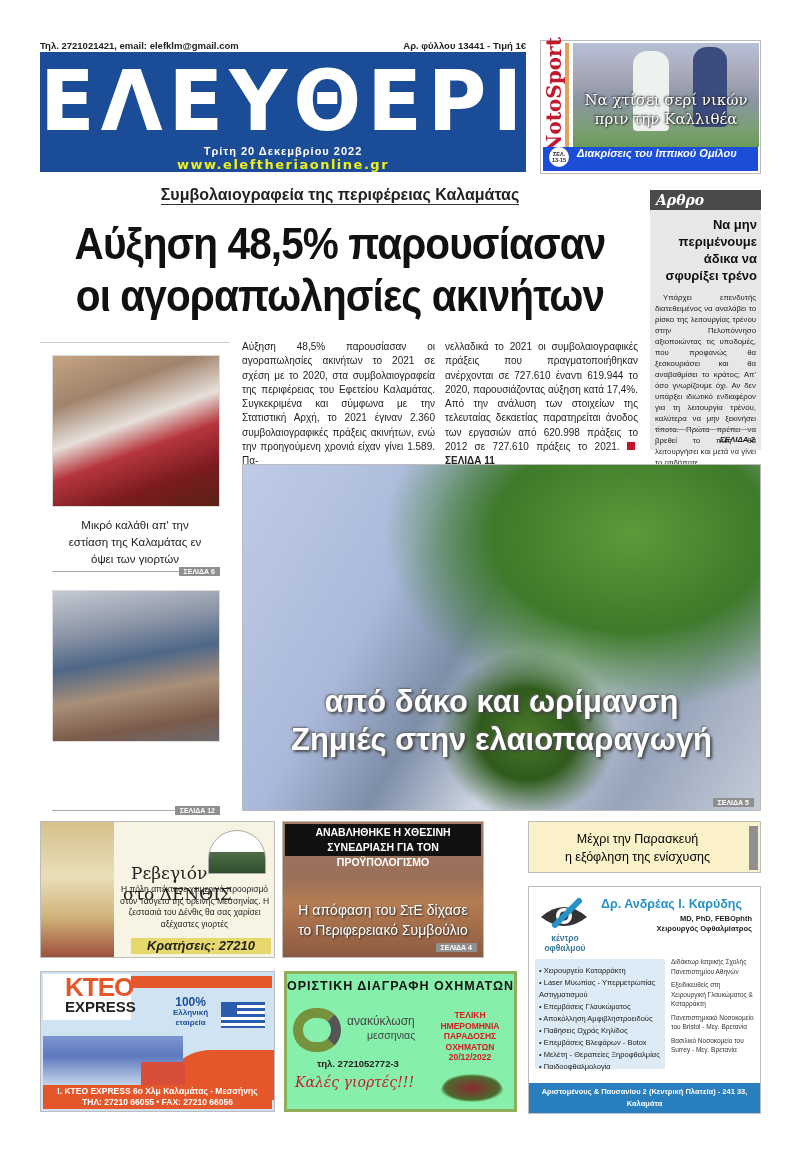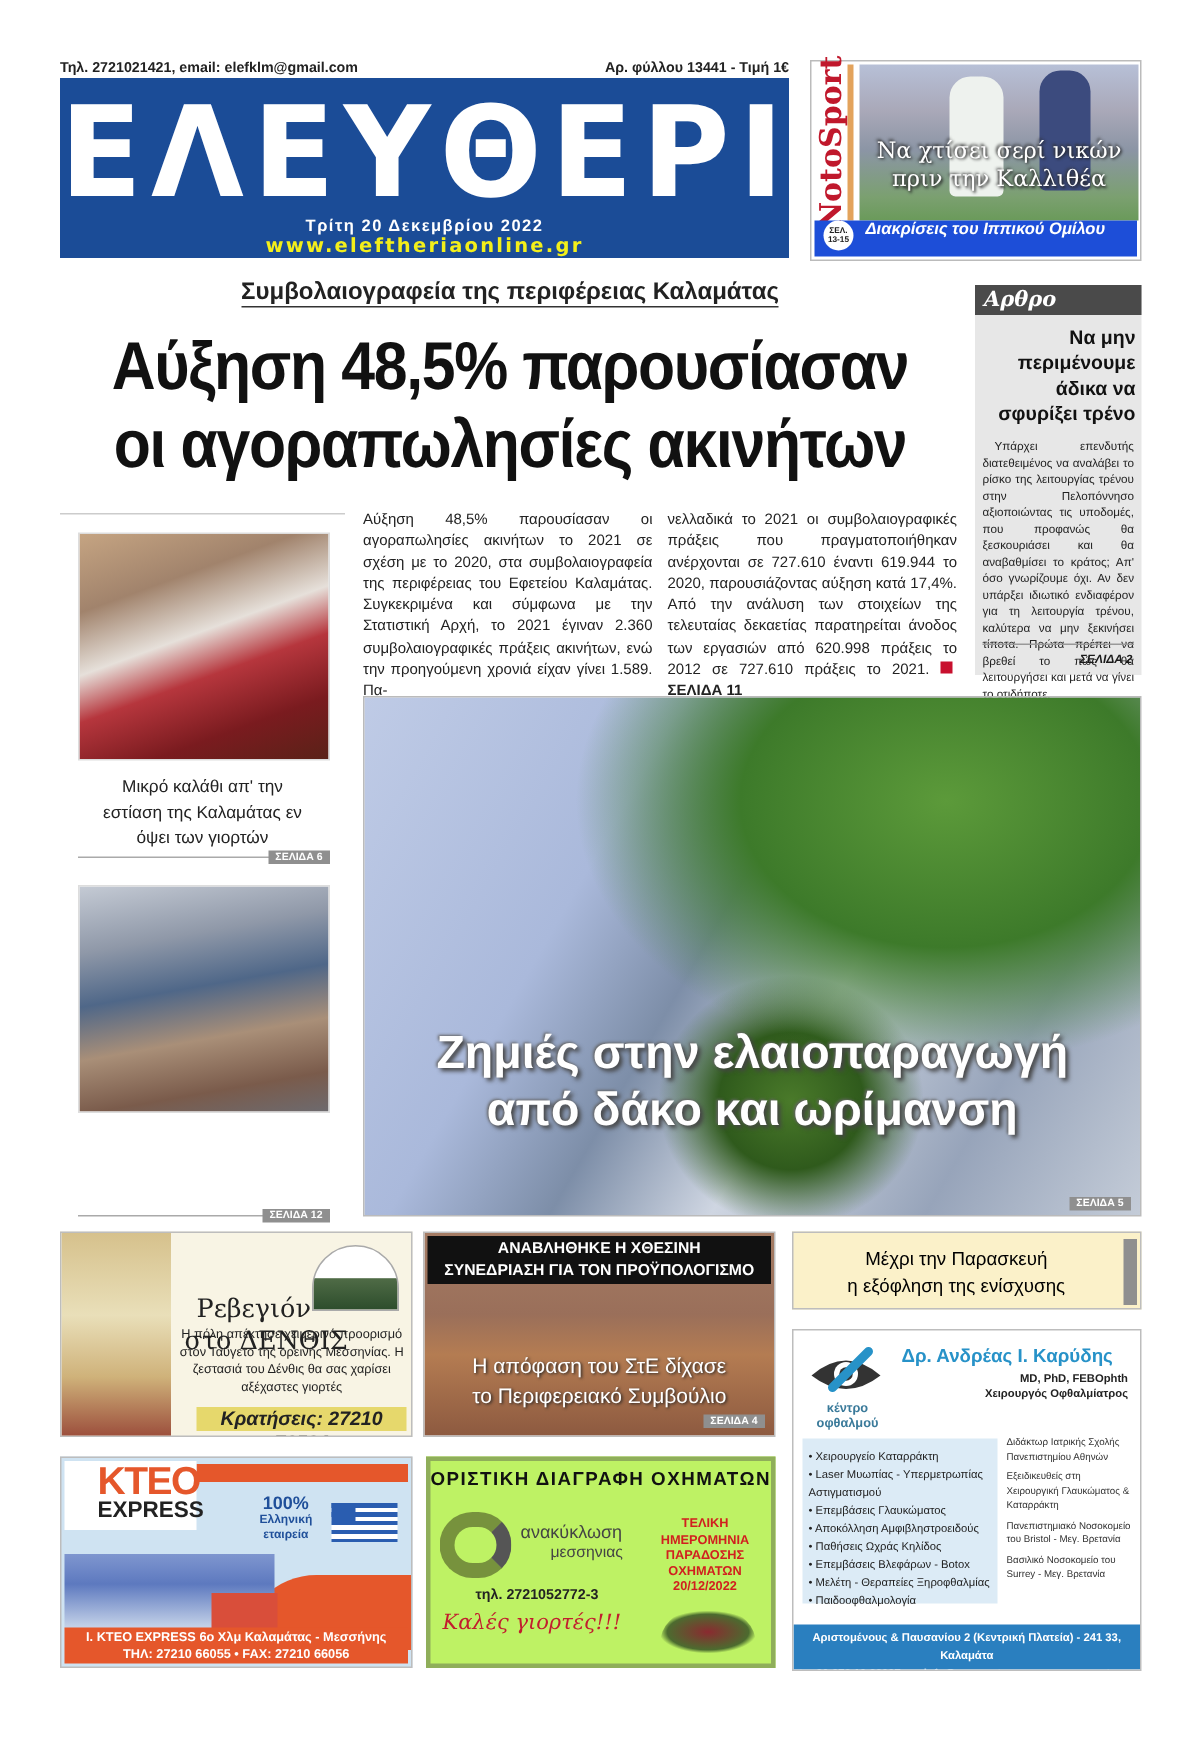--- a/index.html
+++ b/index.html
@@ -102,21 +102,21 @@
 
     
     .ad { border: 1px solid #bdbdbd; overflow: hidden; }
     .ad-dendis { left: 40px; top: 821px; width: 235px; height: 137px; background: #f8f4e4; }
     .ad-dendis .pic { position: absolute; left: 0; top: 0; width: 73px; height: 137px; background: linear-gradient(180deg, #d6c18c 0%, #e9dfb9 40%, #cfb27a 70%, #9a4b3a 100%); }
     .ad-dendis .t1 { position: absolute; left: 82px; top: 8px; font-family: "DejaVu Serif", serif; font-size: 17px; line-height: 21px; color: #222; }
     .ad-dendis .logo { position: absolute; right: 8px; top: 8px; width: 58px; height: 44px; border-radius: 29px 29px 0 0; background: linear-gradient(180deg,#fff 0%, #fff 50%, #4f6b46 51%, #2d4d2c 100%); border: 1px solid #aaa; }
     .ad-dendis .txt { position: absolute; left: 76px; right: 2px; top: 62px; text-align: center; font-size: 8.5px; line-height: 11.5px; color: #222; }
     .ad-dendis .tel { position: absolute; left: 90px; right: 3px; bottom: 3px; height: 16px; background: #e6d86c; text-align: center; font-style: italic; font-weight: bold; font-size: 13px; line-height: 16px; color: #222; }
 
-    .ad-council { left: 282px; top: 821px; width: 235px; height: 137px; background: linear-gradient(180deg, #a57c64 0%, #9a6f5a 40%, #b47c52 60%, #8d5a40 100%); }
+    .ad-council { left: 282px; top: 821px; width: 202px; height: 137px; background: linear-gradient(180deg, #a57c64 0%, #9a6f5a 40%, #b47c52 60%, #8d5a40 100%); }
     .ad-council .bar { position: absolute; left: 2px; right: 2px; top: 2px; height: 32px; background: #111; color: #fff; text-align: center; font-size: 10.5px; font-weight: bold; line-height: 15px; padding-top: 1px; }
     .ad-council .hl { position: absolute; left: 0; right: 0; top: 78px; text-align: center; color: #fff; font-size: 14px; line-height: 20px; text-shadow: 1px 1px 2px #222; }
     .ad-council .page { position: absolute; right: 6px; bottom: 5px; background: #8f8f8f; color: #fff; font-size: 7px; font-weight: bold; padding: 1px 5px; }
 
     .ad-payment { left: 528px; top: 821px; width: 233px; height: 52px; background: #fbf1c9; }
     .ad-payment .txt { position: absolute; left: 0; right: 14px; top: 8px; text-align: center; font-size: 12.5px; line-height: 18px; color: #000000; }
     .ad-payment .tab { position: absolute; right: 2px; top: 4px; width: 9px; height: 44px; background: #8f8f8f; }
 
     .ad-eye { left: 528px; top: 886px; width: 233px; height: 228px; background: #fff; }
     .ad-eye .icon { position: absolute; left: 10px; top: 8px; width: 50px; height: 38px; }
@@ -138,21 +138,21 @@
     .ad-kteo .stripe { position: absolute; left: 90px; right: 2px; top: 4px; height: 12px; background: #e5572b; }
     .ad-kteo .pct { position: absolute; left: 132px; top: 24px; text-align: center; color: #1f4f9a; font-weight: bold; font-size: 12px; line-height: 12px; }
     .ad-kteo .pct small { font-size: 8px; display: block; line-height: 10px; }
     .ad-kteo .flag { position: absolute; left: 180px; top: 30px; width: 44px; height: 26px; background: repeating-linear-gradient(180deg, #2a5db0 0 3px, #fff 3px 6px); }
     .ad-kteo .flag::before { content: ""; position: absolute; left: 0; top: 0; width: 16px; height: 12px; background: #2a5db0; }
     .ad-kteo .bldg { position: absolute; left: 2px; top: 64px; width: 140px; height: 50px; background: linear-gradient(180deg, #7f96cf 0%, #5d79bf 40%, #c9d6ea 100%); }
     .ad-kteo .bldg2 { position: absolute; left: 100px; top: 90px; width: 44px; height: 26px; background: #d94e3a; }
     .ad-kteo .swoosh { position: absolute; left: 120px; top: 78px; width: 120px; height: 50px; border-radius: 60px 0 0 0; background: #e5572b; }
     .ad-kteo .foot { position: absolute; left: 2px; right: 2px; bottom: 2px; height: 24px; background: #e5572b; color: #fff; text-align: center; font-size: 8.5px; font-weight: bold; line-height: 11px; padding-top: 1px; }
 
-    .ad-recycle { left: 284px; top: 971px; width: 233px; height: 141px; background: #bef264; border: 3px solid #8fae5a; }
+    .ad-recycle { left: 284px; top: 971px; width: 233px; height: 141px; background: #86efac; border: 3px solid #8fae5a; }
     .ad-recycle .t1 { position: absolute; left: 0; right: 0; top: 5px; text-align: center; font-size: 12.5px; font-weight: bold; letter-spacing: 1px; color: #111; }
     .ad-recycle .logo { position: absolute; left: 6px; top: 34px; width: 48px; height: 44px; border-radius: 22px; border: 10px solid #77923d; border-right-color: #555; }
     .ad-recycle .brand { position: absolute; left: 60px; top: 40px; font-size: 12px; color: #444; line-height: 14px; }
     .ad-recycle .brand span { display: block; padding-left: 20px; font-size: 10.5px; }
     .ad-recycle .tel { position: absolute; left: 30px; top: 84px; font-size: 9.5px; font-weight: bold; color: #222; }
     .ad-recycle .greet { position: absolute; left: 8px; top: 100px; font-family: "DejaVu Serif", serif; font-style: italic; font-size: 14px; color: #c21d2e; }
     .ad-recycle .final { position: absolute; right: 6px; top: 36px; width: 76px; text-align: center; color: #d1201f; font-weight: bold; font-size: 8.5px; line-height: 10.5px; }
     .ad-recycle .wreath { position: absolute; right: 10px; top: 100px; width: 64px; height: 28px; border-radius: 30px 30px 8px 8px; background: radial-gradient(ellipse at center, #8a2a30 0%, #4c6b2f 60%, transparent 72%); }
   </style>
 </head>
@@ -214,22 +214,22 @@
   <div class="page" style="top:224px;">ΣΕΛΙΔΑ 6</div>
 </div>
 <div class="abs story" style="top:588px; height:226px; border-top:none;">
   <div class="img img-bazaar" style="margin-top:2px;"></div>
   <div class="rule" style="top:222px;"></div>
   <div class="page" style="top:218px;">ΣΕΛΙΔΑ 12</div>
 </div>
 
 <div class="abs main-photo">
   <div class="hl">
+    <div>από δάκο και ωρίμανση</div>
     <div>Ζημιές στην ελαιοπαραγωγή</div>
-    <div>από δάκο και ωρίμανση</div>
   </div>
   <div class="page">ΣΕΛΙΔΑ 5</div>
 </div>
 
 <div class="abs ad ad-dendis">
   <div class="pic"></div>
   <div class="t1">
     <div style="padding-left:8px;margin-top:33px;">Ρεβεγιόν</div>
     <div>στο ΔΕΝΘΙΣ</div>
   </div>

